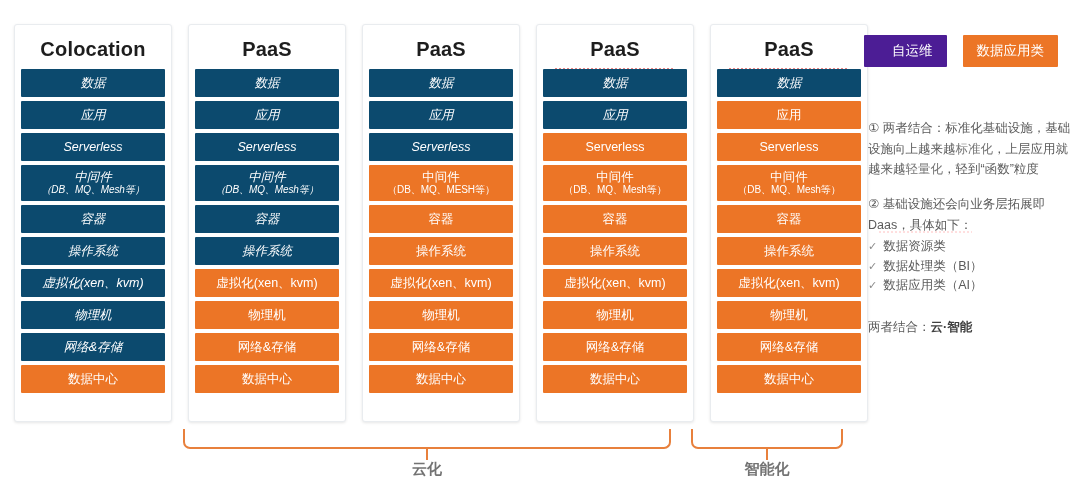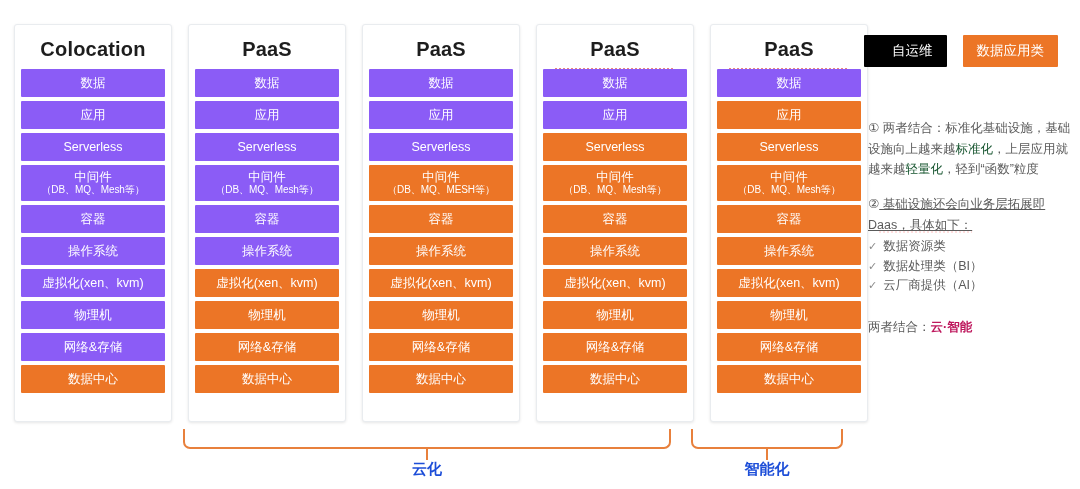--- a/index.html
+++ b/index.html
@@ -44,33 +44,33 @@
     display:flex;flex-direction:column;
     align-items:center;justify-content:center;
     line-height:1.12;
     box-sizing:border-box;
     overflow:hidden;
     white-space:nowrap;
   }
   .layer.h1{height:28px;}
   .layer.h2{height:36px;}
   .layer .sub{font-size:10px;letter-spacing:-.1px;text-align:center;}
-  .layer.blue{background:#8b5cf6;}
+  .layer.blue{background:#0c4a6e;font-style:italic;}
   .layer.orange{background:#ec7526;}
   .layer .lbl-main{font-size:12.5px;}
 
   
   .squig{position:relative;}
   .squig::after{
     content:"";
     position:absolute;left:8%;right:8%;bottom:-2px;height:3px;
     background:repeating-linear-gradient(90deg,#e05a5a 0 2px,transparent 2px 4px);
     opacity:.75;
   }
-  .squig-w{position:relative;text-decoration:underline;}
+  .squig-w{position:relative;}
   .squig-w::after{
     content:"";
     position:absolute;left:0;right:0;bottom:-1px;height:2px;
     background:repeating-linear-gradient(90deg,#ffd9d9 0 2px,transparent 2px 4px);
     opacity:.85;
   }
 
   
   .bracket-wrap{position:absolute;}
   .bracket{
@@ -79,45 +79,45 @@
     border-top:none;
     border-bottom-left-radius:7px;border-bottom-right-radius:7px;
     box-sizing:border-box;
   }
   .bracket-stem{
     position:absolute;top:20px;left:50%;width:2px;height:11px;
     background:#e8803c;transform:translateX(-1px);
   }
   .bracket-label{
     position:absolute;top:31px;left:0;width:100%;
-    text-align:center;font-size:15px;font-weight:bold;color:#1d4ed8;
+    text-align:center;font-size:15px;font-weight:bold;color:#737373;
     white-space:nowrap;
   }
 
   
   .legend{position:absolute;left:864px;top:35px;display:flex;gap:16px;}
   .legend-chip{
     color:#fff;font-size:13.5px;
     padding:7px 14px;border-radius:1px;white-space:nowrap;
   }
-  .legend-chip.blue{background:#000000;padding-left:28px;}
+  .legend-chip.blue{background:#4c1d95;padding-left:28px;}
   .legend-chip.orange{background:#ec7526;}
 
   
   .notes{
     position:absolute;left:868px;top:118px;width:206px;
     color:#5a5a5a;font-size:12.5px;line-height:1.65;
   }
   .note-p{margin:0 0 14px 0;}
-  .hl{color:#14532d;}
+  .hl{color:#737373;}
   .checks{margin:0;padding:0;list-style:none;}
   .checks li{display:flex;gap:6px;align-items:baseline;line-height:1.55;}
   .check-icon{color:#8a8a8a;font-size:11px;}
   .note-foot{margin-top:22px;color:#5a5a5a;font-size:12.5px;}
-  .note-foot b{color:#be185d;}
+  .note-foot b{color:#404040;}
 </style>
 </head>
 <body>
 
 <div id="stage">
 
   <div class="cards" id="cards">
       <div class="card">
         <div class="card-title">Colocation</div>
         <div class="layers">
@@ -331,21 +331,21 @@
         <li>
           <span class="check-icon">✓</span>
           <span>数据资源类</span>
         </li>
         <li>
           <span class="check-icon">✓</span>
           <span>数据处理类（BI）</span>
         </li>
         <li>
           <span class="check-icon">✓</span>
-          <span>云厂商提供（AI）</span>
+          <span>数据应用类（AI）</span>
         </li>
       </ul>
 
     <div class="note-foot">
       <span>两者结合：</span><b>云·智能</b>
     </div>
   </div>
 
 </div>
 

